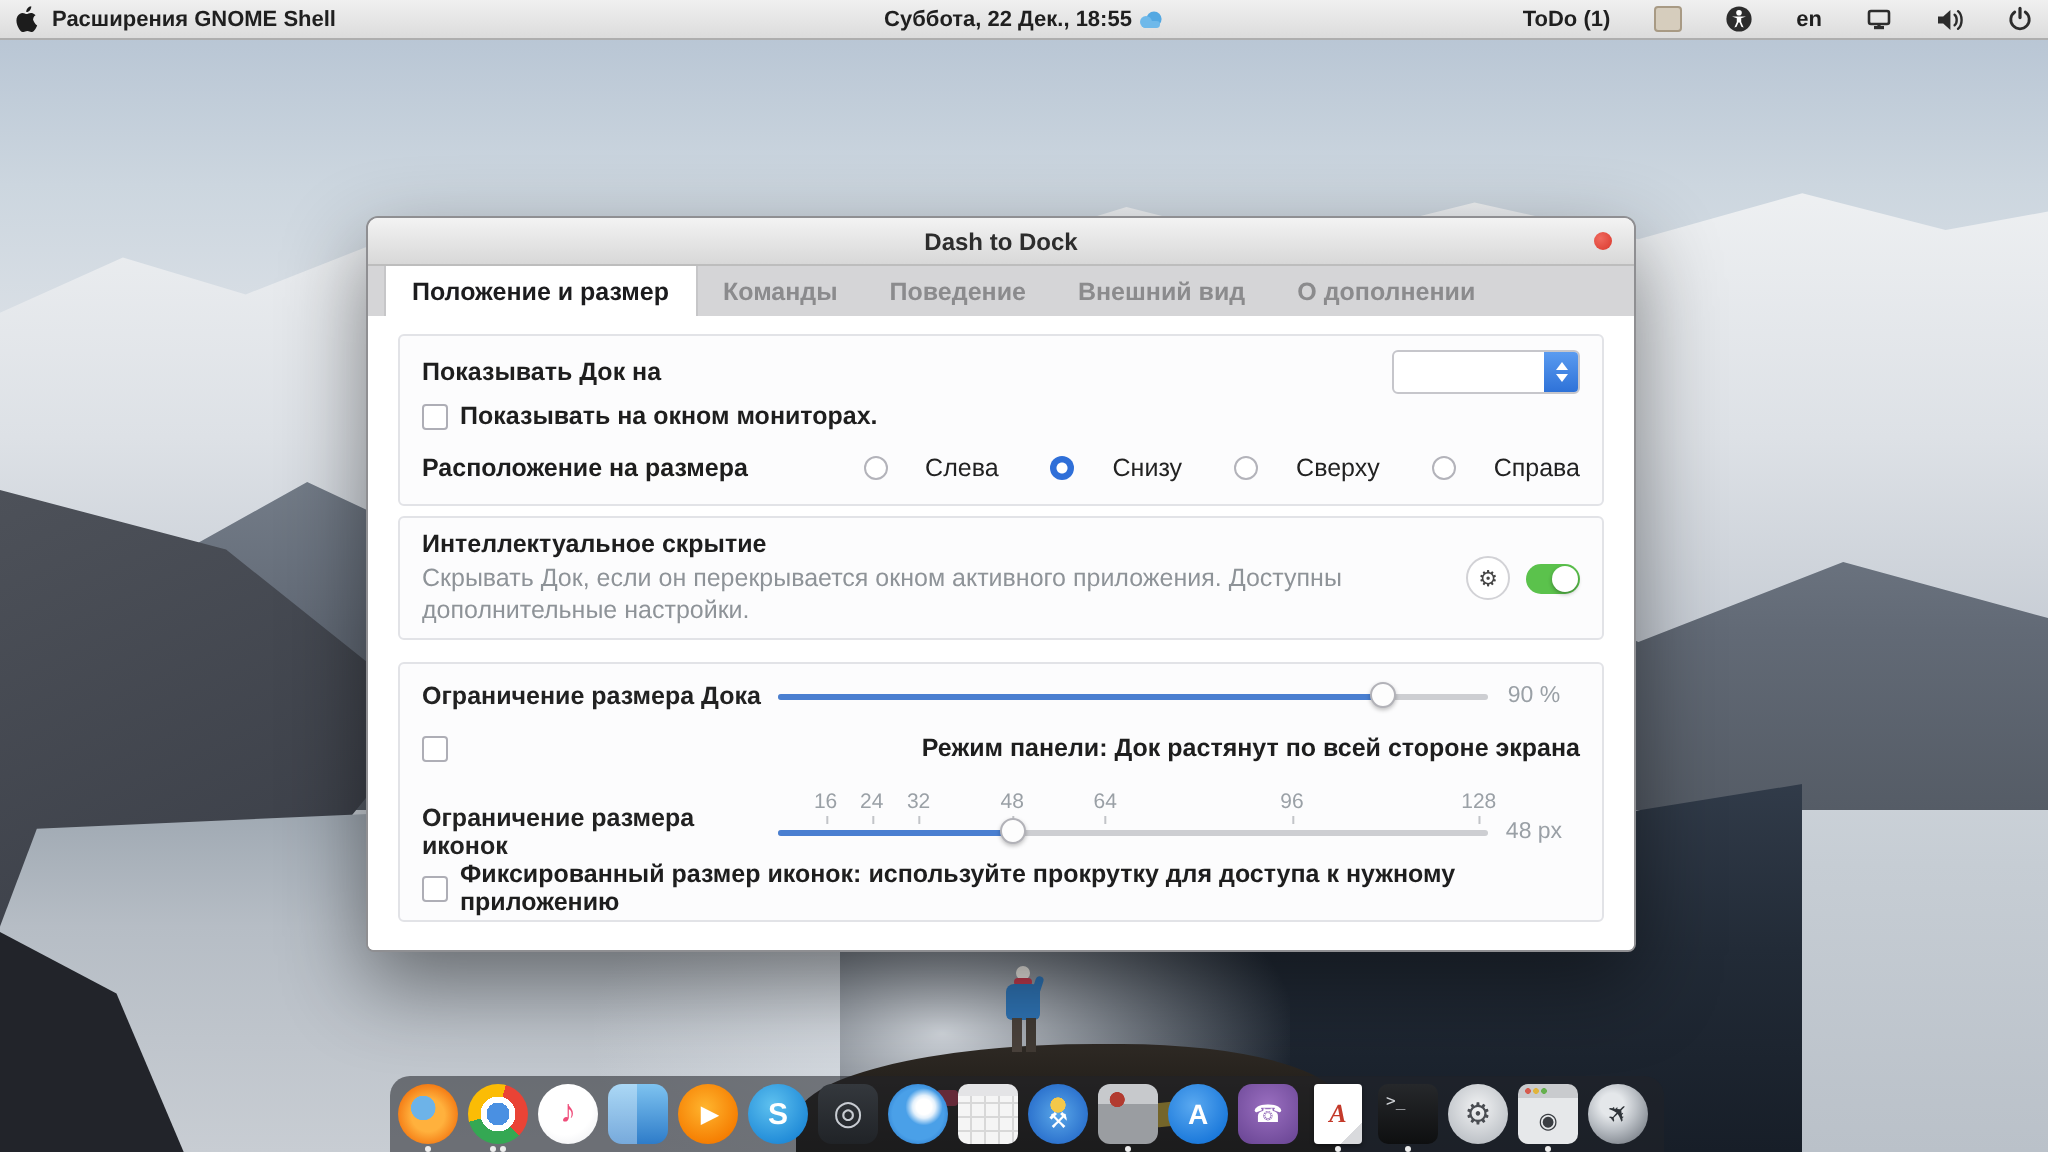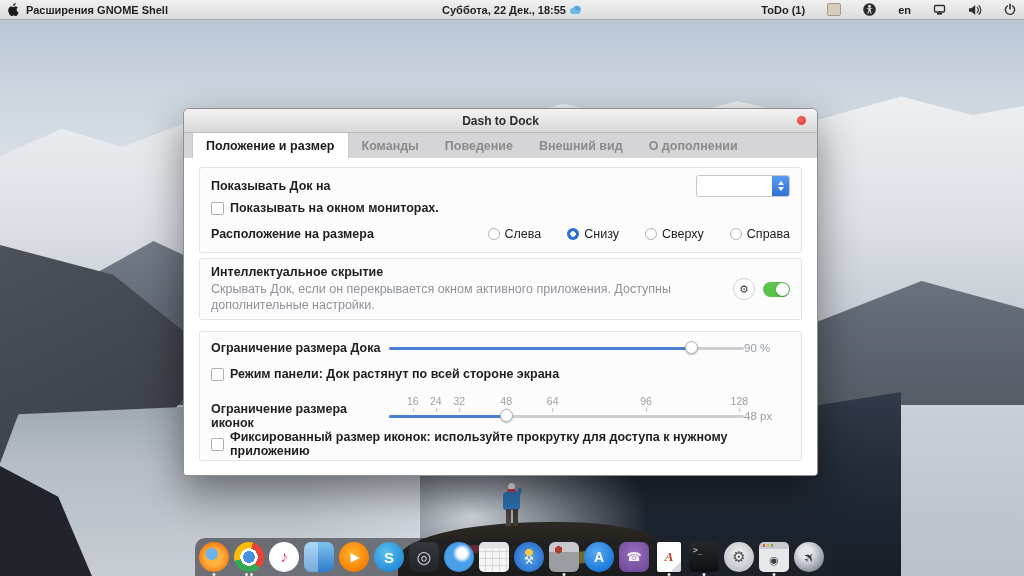--- a/index.html
+++ b/index.html
@@ -75,37 +75,37 @@
   .lbl{font-weight:600;color:#1e1e1e;}
 
   .combo{width:92px;height:20px;border:1px solid #c6c6cb;border-radius:3px;background:#fff;display:flex;align-items:stretch;overflow:hidden;}
   .combo-value{flex:1;padding:2px 4px;font-size:11px;color:#333;}
   .combo-btn{width:17px;background:linear-gradient(#5a9bf0,#2e72d8);display:flex;flex-direction:column;align-items:center;justify-content:center;gap:2px;}
   .chev-up{width:0;height:0;border-left:3px solid transparent;border-right:3px solid transparent;border-bottom:4px solid #fff;}
   .chev-dn{width:0;height:0;border-left:3px solid transparent;border-right:3px solid transparent;border-top:4px solid #fff;}
 
   .checkbox{width:11px;height:11px;border:1px solid #aeaeb6;border-radius:2px;background:#fff;margin-right:6px;flex:none;}
   .radios{display:flex;gap:26px;}
-  .radio{display:flex;align-items:center;gap:5px;}
+  .radio{display:flex;align-items:center;gap:19px;}
   .rdot{width:12px;height:12px;border-radius:50%;border:1px solid #b3b3ba;background:#fff;box-sizing:border-box;}
   .rdot.sel{border:none;background:radial-gradient(circle,#fff 0 2.5px,#2f6fd8 3px 100%);}
 
   .sh-wrap{margin-top:5px;display:flex;justify-content:space-between;align-items:center;gap:10px;}
   .sh-desc{color:#8e9398;font-weight:400;line-height:1.28;margin-top:2px;max-width:532px;}
   .gear-btn{width:20px;height:20px;border:1px solid #d2d2d6;border-radius:50%;background:#fff;
     display:flex;align-items:center;justify-content:center;font-size:11px;color:#444;flex:none;}
   .toggle{width:27px;height:15px;border-radius:8px;background:#5bc24c;position:relative;flex:none;}
   .toggle .knob{position:absolute;right:1px;top:1px;width:13px;height:13px;border-radius:50%;background:#fff;box-shadow:0 1px 2px rgba(0,0,0,.3);}
 
   .sl-label{width:178px;font-weight:600;flex:none;}
   .slider{position:relative;flex:1;height:16px;}
   .track{position:absolute;left:0;right:0;top:7px;height:3px;background:#cdced2;border-radius:2px;}
   .fill{position:absolute;left:0;top:7px;height:3px;background:#4a7fd1;border-radius:2px;}
   .handle{position:absolute;top:1px;width:13px;height:13px;background:#fdfdfd;border:1px solid #b2b2b8;border-radius:50%;box-shadow:0 1px 2px rgba(0,0,0,.25);box-sizing:border-box;}
-  .sl-value{width:46px;text-align:left;color:#9aa0a6;font-size:11.5px;flex:none;}
+  .sl-value{width:46px;text-align:center;color:#9aa0a6;font-size:11.5px;flex:none;}
   .ticks{position:absolute;left:0;right:0;top:-13px;height:13px;}
   .tick{position:absolute;transform:translateX(-50%);font-size:10.5px;color:#9aa0a6;}
   .tick::after{content:"";position:absolute;left:50%;top:13px;width:1px;height:4px;background:#c2c4c8;}
 
   
   .dock{position:absolute;left:195px;top:538px;width:637px;height:38px;z-index:2;
     background:rgba(32,34,40,.55);border-radius:10px 10px 0 0;
     display:flex;align-items:flex-start;gap:5px;padding:4px 4px 0 4px;box-sizing:border-box;}
   .dock-icon{position:relative;width:30px;height:30px;border-radius:50%;flex:none;
     display:flex;align-items:center;justify-content:center;font-size:14px;}
@@ -309,21 +309,21 @@
     <div class="card" style="margin-top:11px;">
       <div class="row" style="height:20px;">
         <span class="sl-label">Ограничение размера Дока</span>
         <div class="slider">
           <div class="track"></div>
           <div class="fill" style="width:85%;"></div>
           <div class="handle" style="left:calc(85% - 6px);"></div>
         </div>
         <span class="sl-value">90 %</span>
       </div>
-      <div class="row" style="height:20px;margin-top:6px;">
+      <div class="row" style="height:20px;margin-top:6px;justify-content:space-between;">
         <span class="checkbox"></span>
         <span class="lbl">Режим панели: Док растянут по всей стороне экрана</span>
       </div>
       <div class="row" style="height:20px;margin-top:22px;">
         <span class="sl-label">Ограничение размера иконок</span>
         <div class="slider">
           <div class="ticks">
             <span class="tick" style="left:6.7%;">16</span>
             <span class="tick" style="left:13.2%;">24</span>
             <span class="tick" style="left:19.8%;">32</span>

